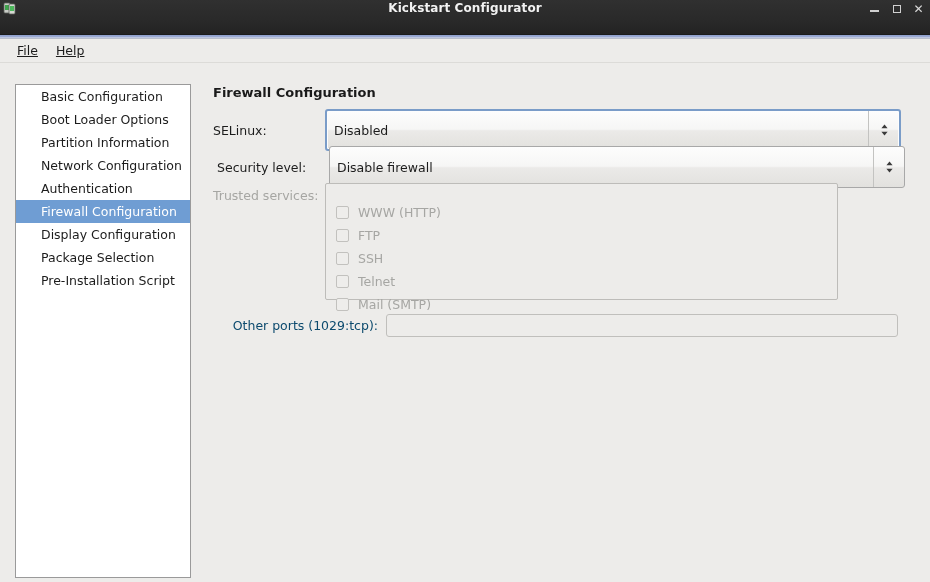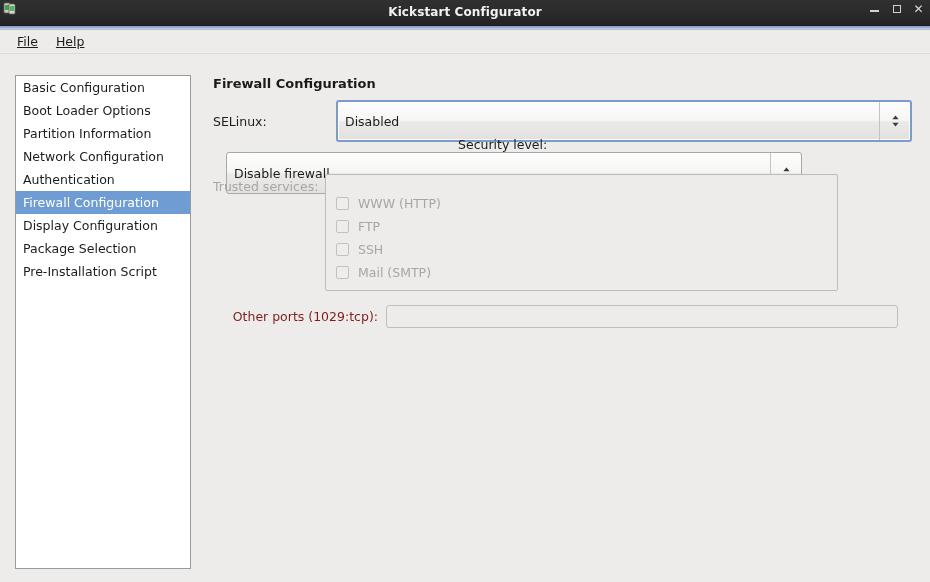--- a/index.html
+++ b/index.html
@@ -13,24 +13,24 @@
     background: #edecea;
     font-family: "DejaVu Sans", "Liberation Sans", sans-serif;
     font-size: 12.5px;
     color: #1c1c1c;
     -webkit-font-smoothing: antialiased;
   }
 
   
   .titlebar {
     position: relative;
-    height: 26px;
+    height: 35px;
     background: linear-gradient(to bottom, #303030 0%, #2a2a2a 55%, #232323 100%);
     display: flex;
-    align-items: center;
+    align-items: flex-start;
     box-sizing: border-box;
     border-bottom: 1px solid #1b1b1b;
   }
   .title-underline {
     height: 3px;
     background: linear-gradient(to bottom, #8d9ecb 0%, #9aa9d3 50%, #cfd5e6 100%);
     border-bottom: 1px solid #b9bfcd;
   }
   .win-icon {
     position: absolute;
@@ -122,21 +122,21 @@
     width: 176px;
     height: 494px;
     background: #ffffff;
     border: 1px solid #9a9a9a;
     box-sizing: border-box;
     overflow: hidden;
   }
   .side-item {
     height: 23px;
     line-height: 23px;
-    padding-left: 7px;
+    padding-left: 25px;
     font-size: 12.5px;
     color: #1c1c1c;
     white-space: nowrap;
     cursor: default;
   }
   .side-item.selected {
     background: #6f9dd3;
     color: #ffffff;
   }
 
@@ -155,22 +155,22 @@
     font-size: 13px;
     font-weight: bold;
     color: #1a1a1a;
   }
 
   .form-row {
     position: absolute;
     display: flex;
     align-items: center;
   }
-  .row-selinux { left: 0; top: 46px; gap: 11px; }
-  .row-seclevel { left: 13px; top: 83px; flex-direction: column; }
+  .row-selinux { left: 0; top: 46px; }
+  .row-seclevel { left: 4px; top: 83px; }
 
   .field-label {
     font-size: 12.5px;
     color: #1c1c1c;
     width: 112px;
     text-align: left;
   }
 
   .combo {
     position: relative;
@@ -255,21 +255,21 @@
     left: 0;
     top: 251px;
     display: flex;
     align-items: center;
   }
   .ports-label {
     width: 173px;
     text-align: right;
     padding-right: 8px;
     font-size: 12.5px;
-    color: #7f1d1d;
+    color: #0c4a6e;
     box-sizing: border-box;
   }
   .ports-input {
     width: 512px;
     height: 23px;
     box-sizing: border-box;
     border: 1px solid #c0bfbc;
     border-radius: 3px;
     background: #edecea;
     font-family: "DejaVu Sans", "Liberation Sans", sans-serif;
@@ -365,20 +365,24 @@
         <div class="check-row">
           <span class="checkbox"></span>
           <span class="check-label">FTP</span>
         </div>
         <div class="check-row">
           <span class="checkbox"></span>
           <span class="check-label">SSH</span>
         </div>
         <div class="check-row">
           <span class="checkbox"></span>
+          <span class="check-label">Telnet</span>
+        </div>
+        <div class="check-row">
+          <span class="checkbox"></span>
           <span class="check-label">Mail (SMTP)</span>
         </div>
       </div>
     </div>
 
     <div class="row-ports">
       <span class="ports-label">Other ports (1029:tcp):</span>
       <input class="ports-input" type="text" disabled="" placeholder="" style="">
     </div>
 

